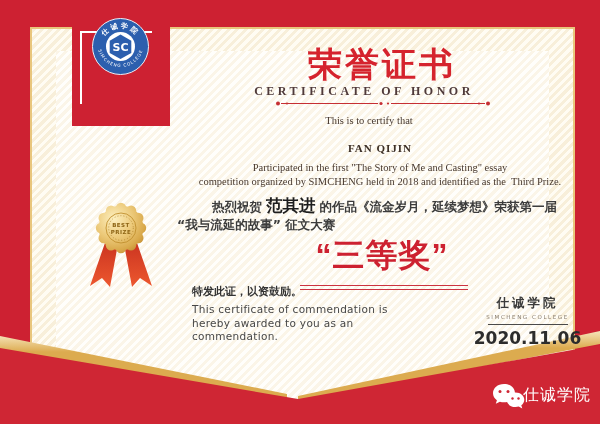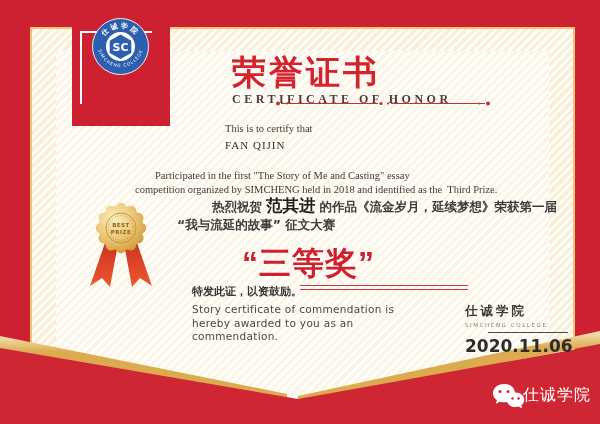--- a/index.html
+++ b/index.html
@@ -13,28 +13,28 @@
   .paper-inner{position:absolute;left:24px;top:22px;right:24px;bottom:0;
     background:repeating-linear-gradient(135deg,#fbf5e8 0 3px,#fffefb 3px 6px);}
 
   
   .tab{position:absolute;left:72px;top:0;width:98px;height:126px;background:#cd2132;z-index:4;}
   .bracket-h{position:absolute;left:8px;top:31px;width:72px;height:2px;background:#ffffff;}
   .bracket-v{position:absolute;left:8px;top:31px;width:2px;height:73px;background:#ffffff;}
   .logo-svg{position:absolute;left:17px;top:15px;}
 
   .txt{position:absolute;z-index:6;}
-  .center{margin-top:8px;}
+  .center{text-align:center;}
 
   .title-cn{left:232px;top:42px;width:300px;font-size:34px;font-weight:900;color:#d5232d;letter-spacing:3px;font-family:"DejaVu Sans",sans-serif;}
-  .title-en{left:232px;top:84px;width:300px;font-size:12px;font-weight:bold;color:#4f3a3a;letter-spacing:3.5px;font-family:"Liberation Serif",serif;}
+  .title-en{left:214px;top:84px;width:300px;font-size:12px;font-weight:bold;color:#4f3a3a;letter-spacing:3.5px;font-family:"Liberation Serif",serif;}
 
   .serif{font-family:"Liberation Serif",serif;color:#47382e;white-space:pre;}
-  .intro-en{left:225px;top:115px;width:310px;font-size:10.5px;}
-  .recipient-en{left:225px;top:131px;width:310px;font-size:11px;font-weight:normal;letter-spacing:1px;color:#3c2f26;}
+  .intro-en{left:214px;top:115px;width:310px;font-size:10.5px;}
+  .recipient-en{left:225px;top:142px;width:310px;font-size:11px;font-weight:bold;letter-spacing:1px;color:#3c2f26;}
   .motto-en{left:225px;top:146px;width:310px;font-size:11.5px;font-weight:bold;letter-spacing:.5px;color:#3c2f26;}
   .line1-en{left:155px;top:162px;width:450px;font-size:10.5px;}
   .line2-en{left:135px;top:176px;width:490px;font-size:10.5px;}
 
   .cn-par{left:177px;top:197px;width:380px;color:#3c3c3c;font-size:12.5px;font-weight:600;line-height:18px;}
   .cn-line1{padding-left:26px;white-space:nowrap;text-align:right;}
   .cn-line2{white-space:nowrap;}
   .cn-name{font-size:16.5px;font-weight:bold;color:#1e1e1e;font-family:"DejaVu Serif","Liberation Serif",serif;margin:0 4px;}
 
   .award{left:242px;top:234px;width:280px;font-size:32px;font-weight:bold;color:#cd2130;letter-spacing:1px;font-family:Liberation Sans, sans-serif;}
@@ -94,21 +94,21 @@
   <div class="txt cn-par">
     <div class="cn-line1"><span>热烈祝贺</span><span class="cn-name">范其进</span><span>的作品《流金岁月，延续梦想》荣获第一届</span></div>
     <div class="cn-line2">“我与流延的故事” 征文大赛</div>
   </div>
 
   <div class="txt center award">“三等奖”</div>
   <div class="award-underline"></div>
 
   <div class="txt footer-left">
     <div class="footer-cn">特发此证，以资鼓励。</div>
-    <div class="footer-en">Story certificate of commendation is</div>
+    <div class="footer-en">This certificate of commendation is</div>
     <div class="footer-en">hereby awarded to you as an commendation.</div>
   </div>
 
   <div class="txt center signature">
     <div class="sig-cn">仕诚学院</div>
     <div class="sig-en">SIMCHENG COLLEGE</div>
     <div class="sig-line"></div>
     <div class="sig-date">2020.11.06</div>
   </div>
 

